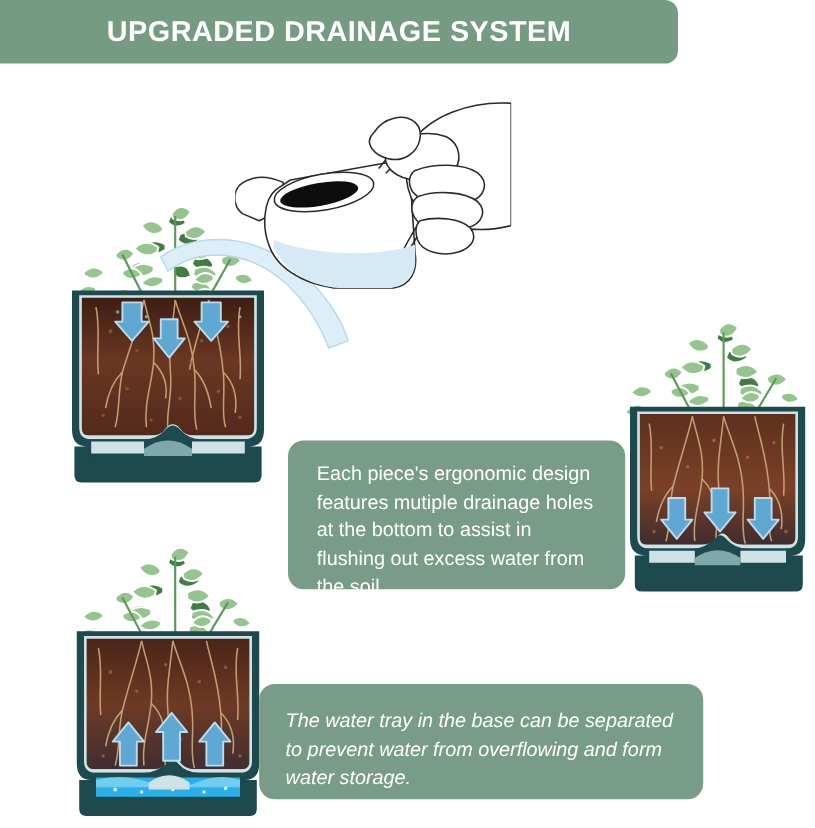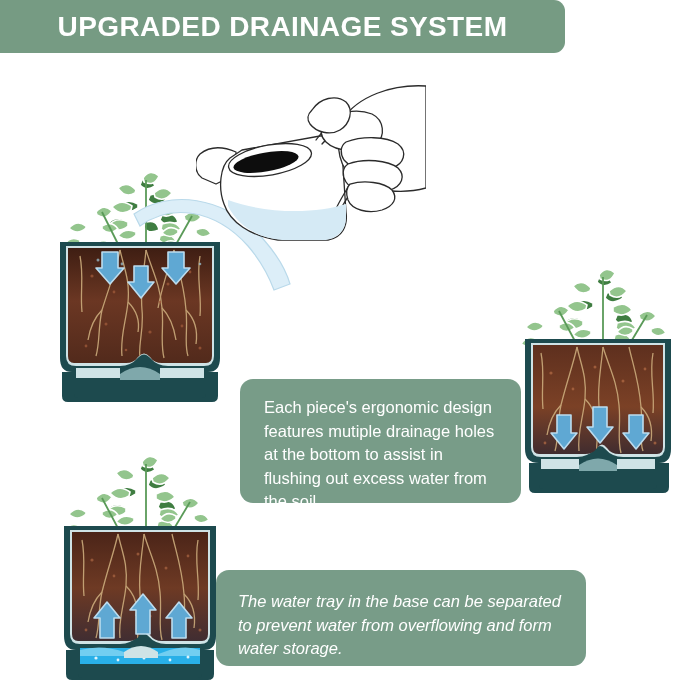--- a/index.html
+++ b/index.html
@@ -26,21 +26,21 @@
     background: #769b83;
     border-radius: 0 11px 11px 0;
     display: flex;
     align-items: center;
     justify-content: center;
     box-sizing: border-box;
     padding-left: 14px;
   }
   .header-title {
     color: #ffffff;
-    font-size: 28px;
+    font-size: 24px;
     font-weight: bold;
     letter-spacing: 0.4px;
     line-height: 1;
     white-space: nowrap;
   }
 
   
   .callout {
     position: absolute;
     background: #789c88;
@@ -49,21 +49,20 @@
     color: #ffffff;
     font-size: 16.5px;
     line-height: 23.5px;
   }
   .callout-1 {
     left: 240px;
     top: 367px;
     width: 281px;
     height: 124px;
     padding: 17px 24px 0 24px;
-    margin-top: 12px;
   }
   .callout-2 {
     left: 216px;
     top: 570px;
     width: 370px;
     height: 96px;
     padding: 20px 14px 0 22px;
     font-style: italic;
   }
   .callout p {

